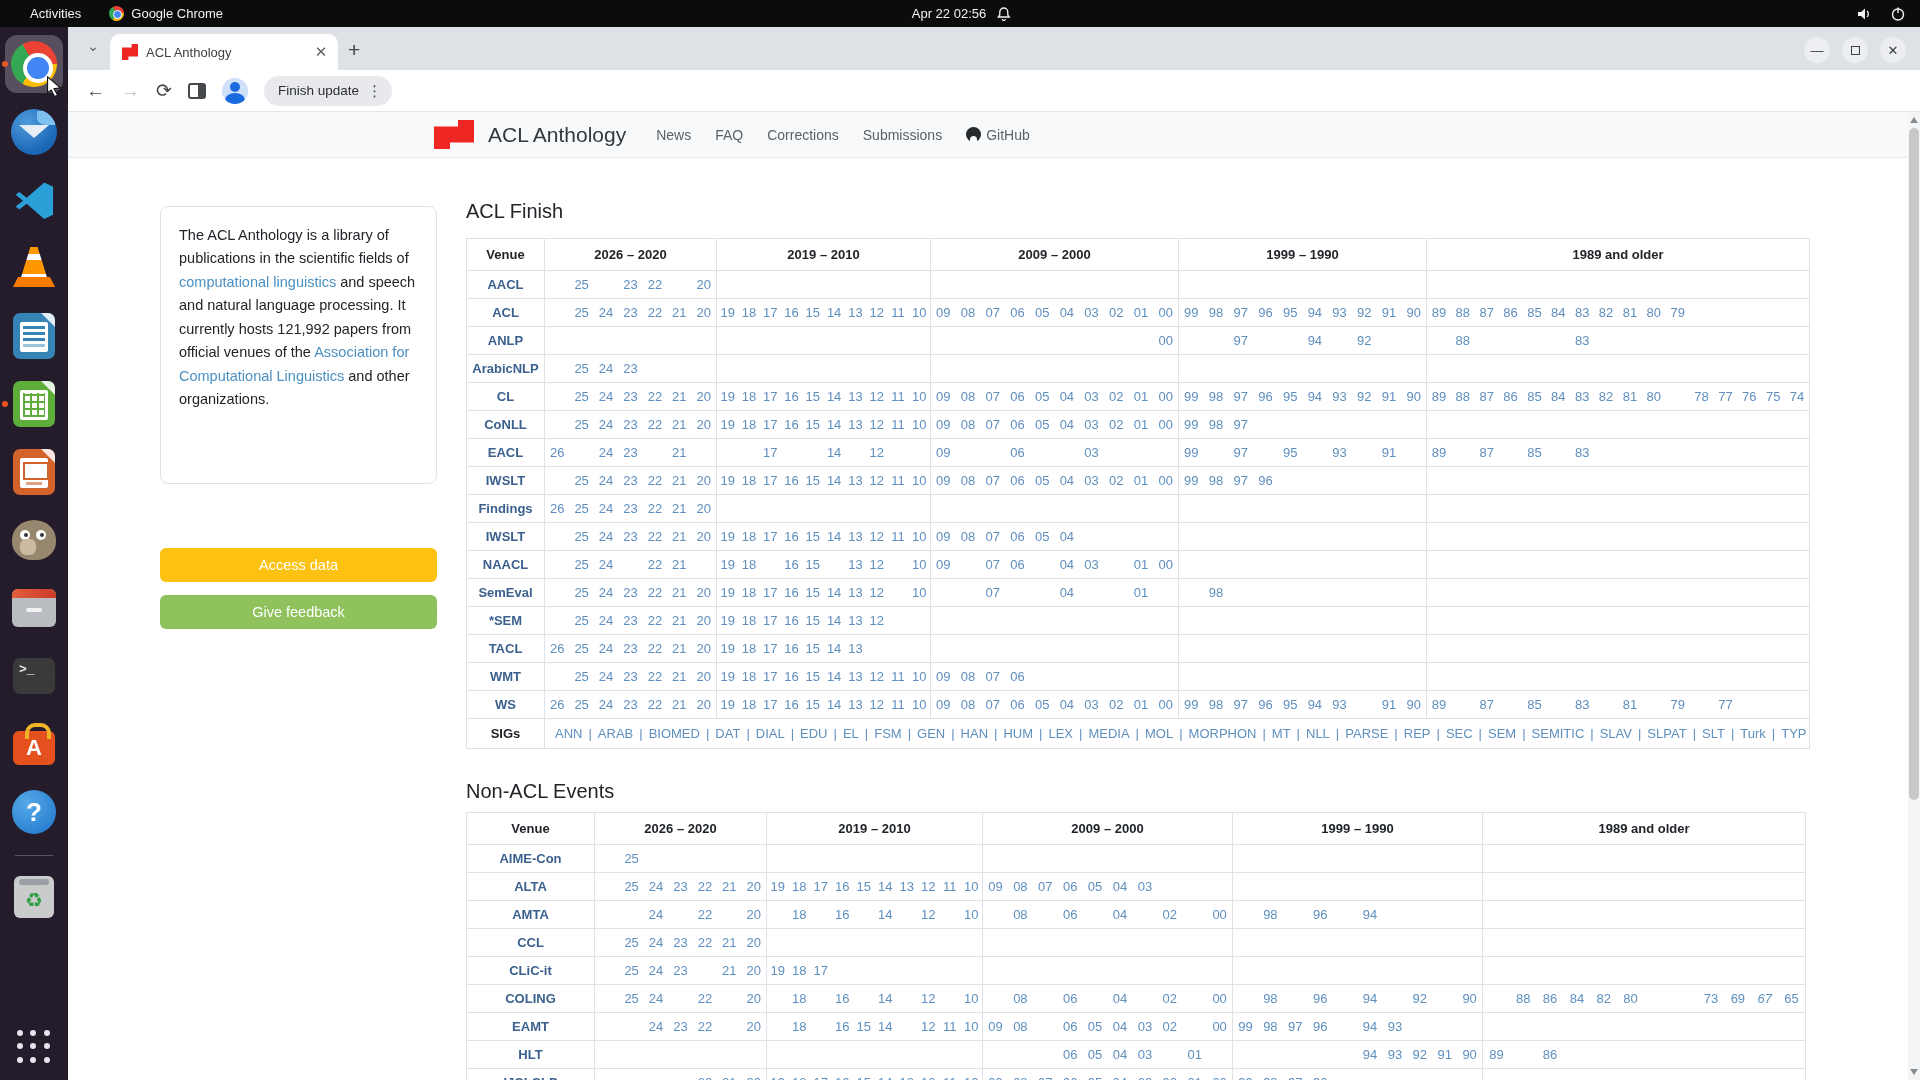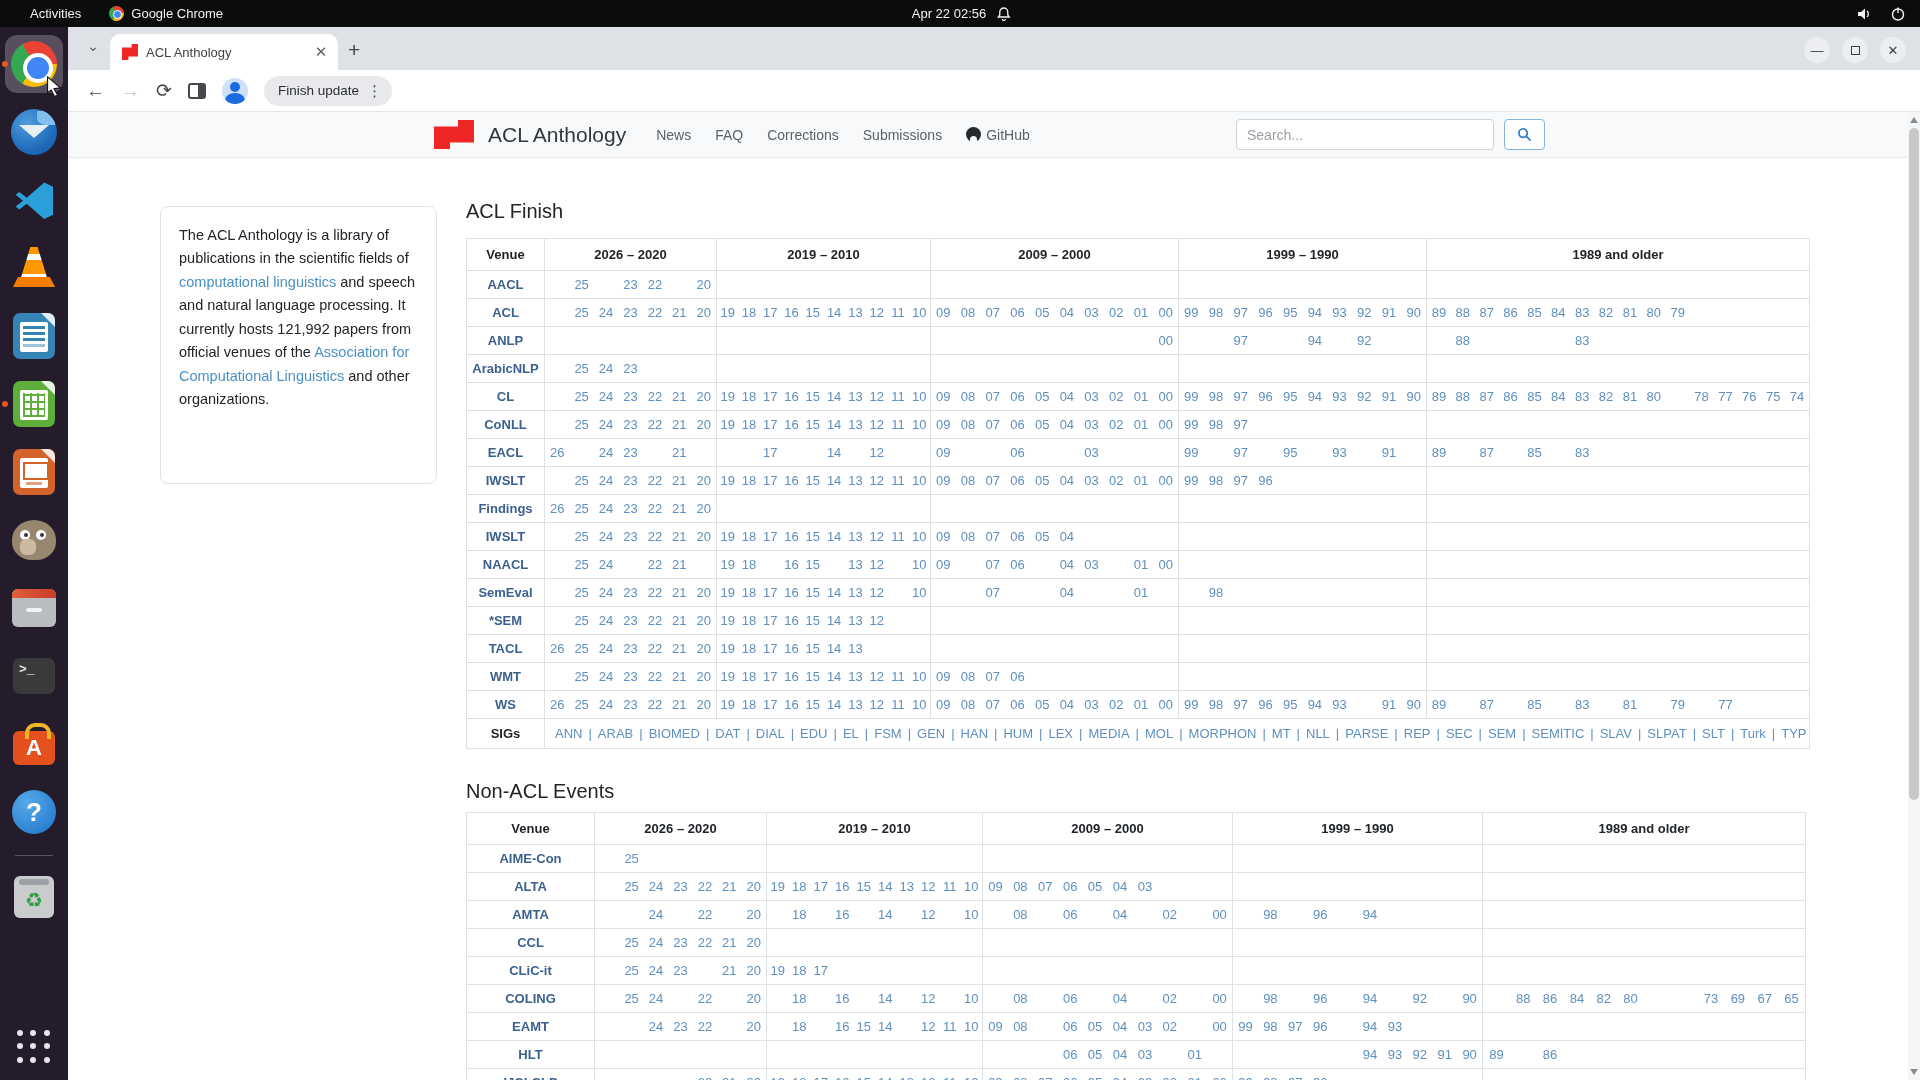--- a/index.html
+++ b/index.html
@@ -304,32 +304,25 @@
     <div class="site-nav">
       <a>News</a>
       <a>FAQ</a>
       <a>Corrections</a>
       <a>Submissions</a>
       <a>
           <span class="gh-ic"></span>
           <span>GitHub</span>
         </a>
     </div>
-    <div class="search-wrap">
-      <input id="search-input" placeholder="Search..." style="">
-      <div class="search-btn">
-        <svg width="15" height="15" viewBox="0 0 16 16" stroke="#3b82c4" stroke-width="2" fill="none">
-          <circle cx="6.5" cy="6.5" r="4.5"></circle>
-            <line x1="10" y1="10" x2="14.5" y2="14.5"></line>
-        </svg>
-      </div>
-    </div>
   </div>
 
   <div id="info-card"><span>The ACL Anthology is a library of publications in the scientific fields of </span><a>computational linguistics</a><span> and speech and natural language processing. It currently hosts 121,992 papers from official venues of the </span><a>Association for Computational Linguistics</a><span> and other organizations.</span></div>
+  <button class="side-btn" id="btn-1" style="top: 436px; background: rgb(253, 193, 18);">Access data</button>
+  <button class="side-btn" id="btn-2" style="top: 483px; background: rgb(143, 193, 92);">Give feedback</button>
 
   <div class="section-title" style="top:88px">ACL Finish</div>
   <div class="evt-mount" id="table-acl" style="top:126px">
       <div class="evt" style="width: 1344px;">
         <div class="evt-row evt-head">
           <div class="evt-venue cell" style="width: 78px;">Venue</div>
           <div class="evt-group-cell cell" style="width: 172px; justify-content: center;">2026 – 2020</div>
           <div class="evt-group-cell cell" style="width: 214px; justify-content: center;">2019 – 2010</div>
           <div class="evt-group-cell cell" style="width: 248px; justify-content: center;">2009 – 2000</div>
           <div class="evt-group-cell cell" style="width: 248px; justify-content: center;">1999 – 1990</div>
@@ -2720,21 +2713,21 @@
               <a class="year-link">80</a>
             </span>
             <span class="yr-slot" style="width: 26.8333px;"></span>
             <span class="yr-slot" style="width: 26.8333px;"></span>
             <span class="yr-slot" style="width: 26.8333px;">
               <a class="year-link">73</a>
             </span>
             <span class="yr-slot" style="width: 26.8333px;">
               <a class="year-link">69</a>
             </span>
-            <span class="yr-slot" style="width: 26.8333px;">
+            <span class="yr-slot" style="width: 26.8333px; font-style: italic;">
               <a class="year-link">67</a>
             </span>
             <span class="yr-slot" style="width: 26.8333px;">
               <a class="year-link">65</a>
             </span>
           </div>
         </div>
         <div class="evt-row">
           <div class="evt-venue" style="width: 128px;">
             <a class="venue-link">EAMT</a>

